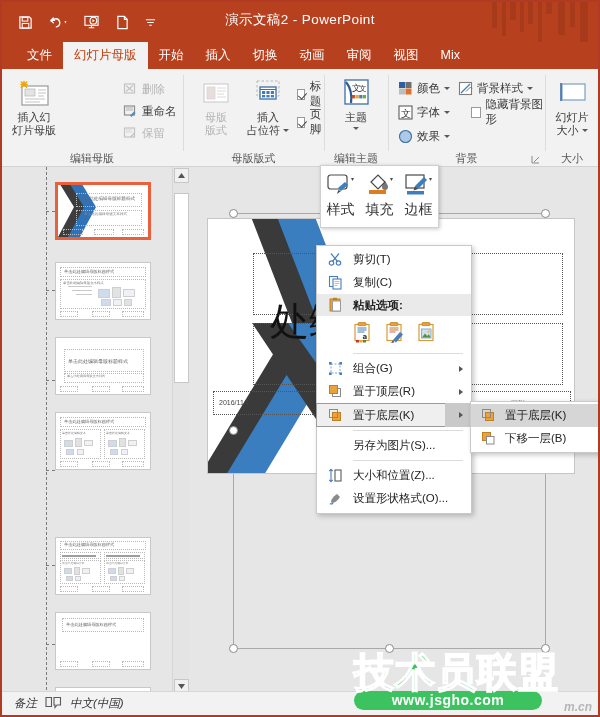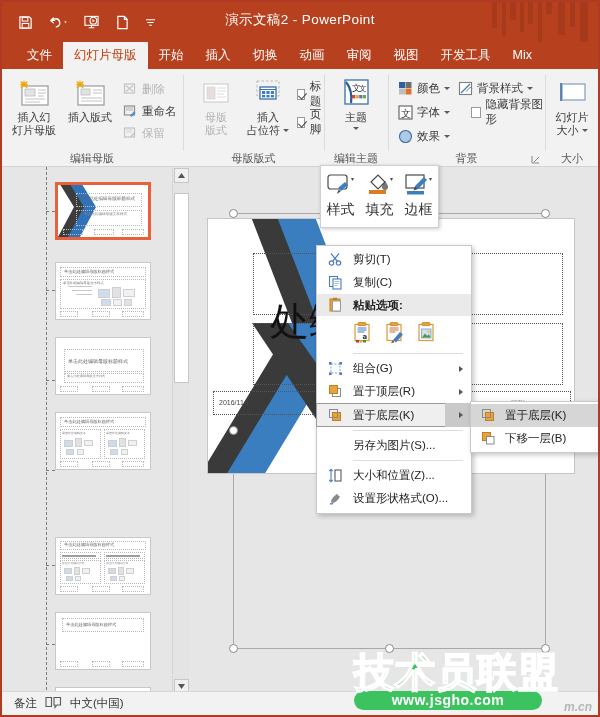--- a/index.html
+++ b/index.html
@@ -197,21 +197,21 @@
     -webkit-text-stroke: 1.5px #fff; line-height: 36px; }
   .wm-pill { margin-top: 1px; width: 188px; height: 19px; background: #3cc360; border-radius: 10px;
     color: #fff; font-size: 14px; font-weight: bold; text-align: center; line-height: 19px; letter-spacing: .5px; }
   .wm-tail { position: absolute; right: 6px; bottom: 2px; font-size: 12px; font-style: italic; color: #b6b6b6; font-weight: bold; }
 
   
   .statusbar {
     position: absolute; left: 0; bottom: 0; width: 596px; height: 24px;
     background: #f2f2f2; border-top: 1px solid #d7d7d7;
     display: flex; align-items: center; gap: 8px; padding-left: 12px;
-    font-size: 11.5px; color: #333;
+    font-size: 11.5px; color: #333; font-style: italic;
   }
   .sb-item { display: flex; align-items: center; gap: 5px; }
 </style>
 </head>
 <body>
 
 <div id="app">
 
   <div class="titlebar">
     <div class="title-deco">
@@ -268,21 +268,20 @@
 
   <div class="tabbar">
     <div class="tab">文件</div>
     <div class="tab active">幻灯片母版</div>
     <div class="tab">开始</div>
     <div class="tab">插入</div>
     <div class="tab">切换</div>
     <div class="tab">动画</div>
     <div class="tab">审阅</div>
     <div class="tab">视图</div>
-    <div class="tab">开发工具</div>
     <div class="tab">Mix</div>
   </div>
 
   <div class="ribbon">
 
     <div class="rgroup" style="left:0; width:180px;">
       <div class="bigbtn" style="left:6px; top:8px;">
         <div class="ic">
           <svg width="34" height="28" viewBox="0 0 34 28">
             <rect x="5" y="6" width="26" height="19" fill="#fff" stroke="#9a9a9a" stroke-width="1.2"></rect>
@@ -290,33 +289,20 @@
             <path d="M21 10h8M21 13h8M21 16h6M8 19h20M8 22h15" stroke="#c4c4c4" stroke-width="1.1"></path>
             <g stroke="#f0a500" stroke-width="1.5" stroke-linecap="round">
               <path d="M7 1.5v4M4 4.5h6M4.3 2 l5.4 5.2M9.7 2 l-5.4 5.2"></path>
             </g>
           </svg>
         </div>
         <div>插入幻</div>
         <div>灯片母版</div>
       </div>
 
-      <div class="bigbtn" style="left:62px; top:8px;">
-        <div class="ic">
-          <svg width="34" height="28" viewBox="0 0 34 28">
-            <rect x="5" y="6" width="26" height="19" fill="#fff" stroke="#9a9a9a" stroke-width="1.2"></rect>
-            <rect x="8" y="9" width="9" height="6" fill="#e3e3e3" stroke="#bbb" stroke-width=".8"></rect>
-            <path d="M20 10h9M20 13h9M8 18h21M8 21h21" stroke="#c4c4c4" stroke-width="1.1"></path>
-            <g stroke="#f0a500" stroke-width="1.5" stroke-linecap="round">
-              <path d="M7 1.5v4M4 4.5h6M4.3 2 l5.4 5.2M9.7 2 l-5.4 5.2"></path>
-            </g>
-          </svg>
-        </div>
-        <div>插入版式</div>
-      </div>
 
       <div class="smallbtn dim" style="left:120px; top:10px;">
         <span class="ic">
           <svg width="14" height="14" viewBox="0 0 14 14">
               <rect x="1.5" y="2" width="10" height="9" fill="none" stroke="#c3c3c3" stroke-width="1.2"></rect>
               <path d="M3 3.5 l7 6M10 3.5 l-7 6" stroke="#c3c3c3" stroke-width="1.1"></path>
             </svg>
         </span>
         <span>删除</span>
       </div>

